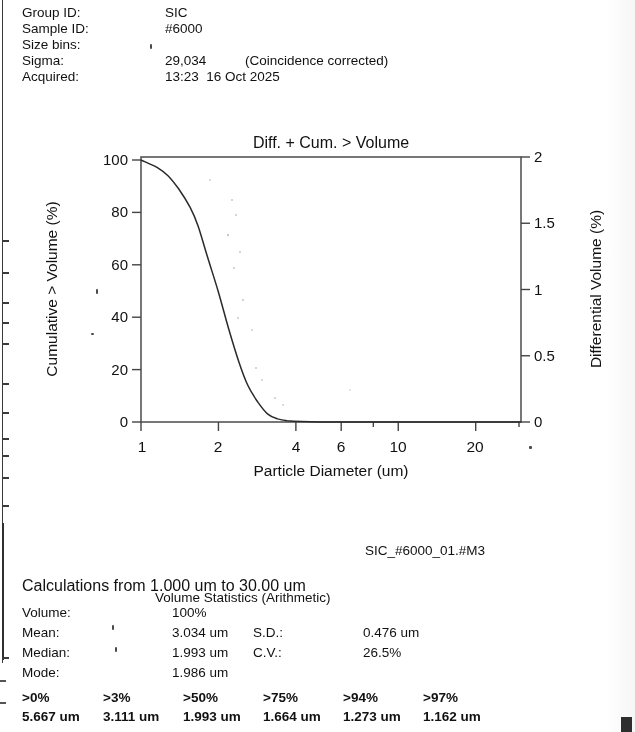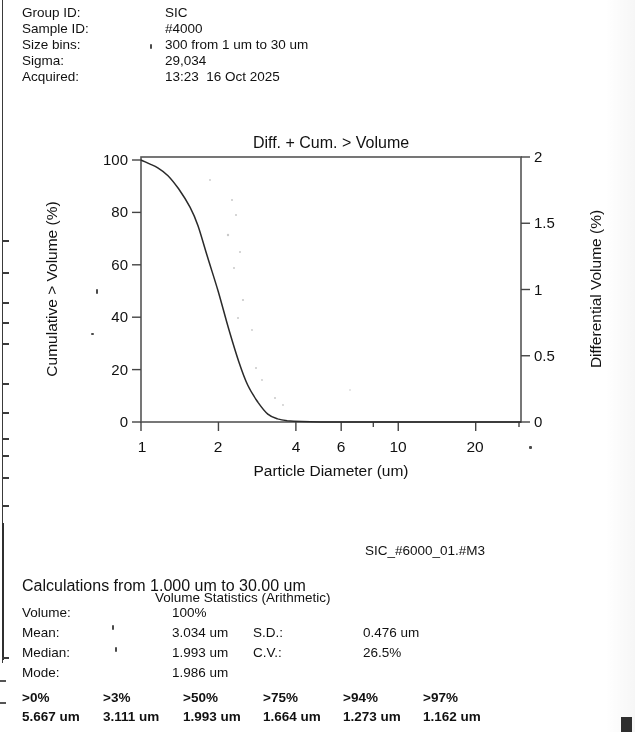--- a/index.html
+++ b/index.html
@@ -73,31 +73,31 @@
 <div class="corner-mark"></div>
 
 <div>
   <div class="hrow" style="top:5px">
     <span class="hlabel">Group ID:</span>
     <span class="hvalue">SIC</span>
     <span class="hnote"></span>
   </div>
   <div class="hrow" style="top:21px">
     <span class="hlabel">Sample ID:</span>
-    <span class="hvalue">#4000</span>
+    <span class="hvalue">#6000</span>
     <span class="hnote"></span>
   </div>
   <div class="hrow" style="top:37px">
     <span class="hlabel">Size bins:</span>
-    <span class="hvalue">300 from 1 um to 30 um</span>
     <span class="hnote"></span>
   </div>
   <div class="hrow" style="top:53px">
     <span class="hlabel">Sigma:</span>
     <span class="hvalue">29,034</span>
+    <span class="hnote">(Coincidence corrected)</span>
   </div>
   <div class="hrow" style="top:69px">
     <span class="hlabel">Acquired:</span>
     <span class="hvalue">13:23  16 Oct 2025</span>
     <span class="hnote"></span>
   </div>
 </div>
 
 <svg class="abs" style="left:0;top:118px" width="635" height="368" viewBox="0 0 635 368">
   <text class="t-title" x="331" y="30" text-anchor="middle">Diff. + Cum. &gt; Volume</text>

